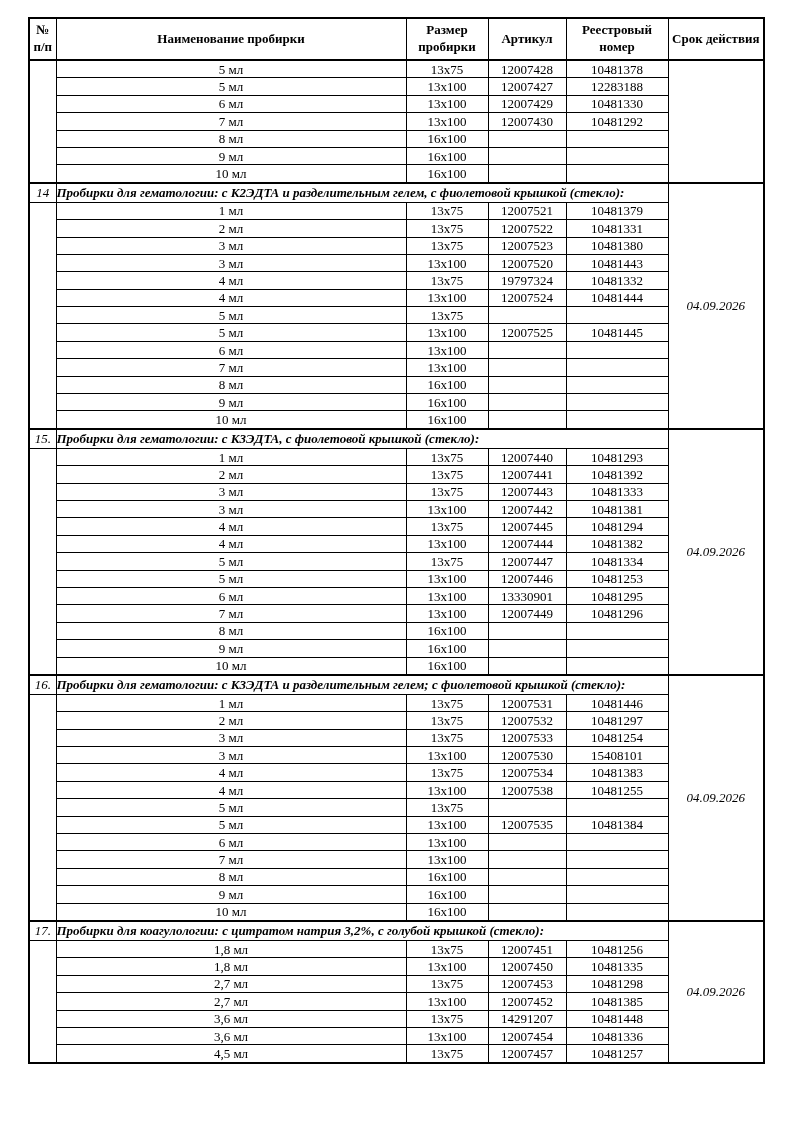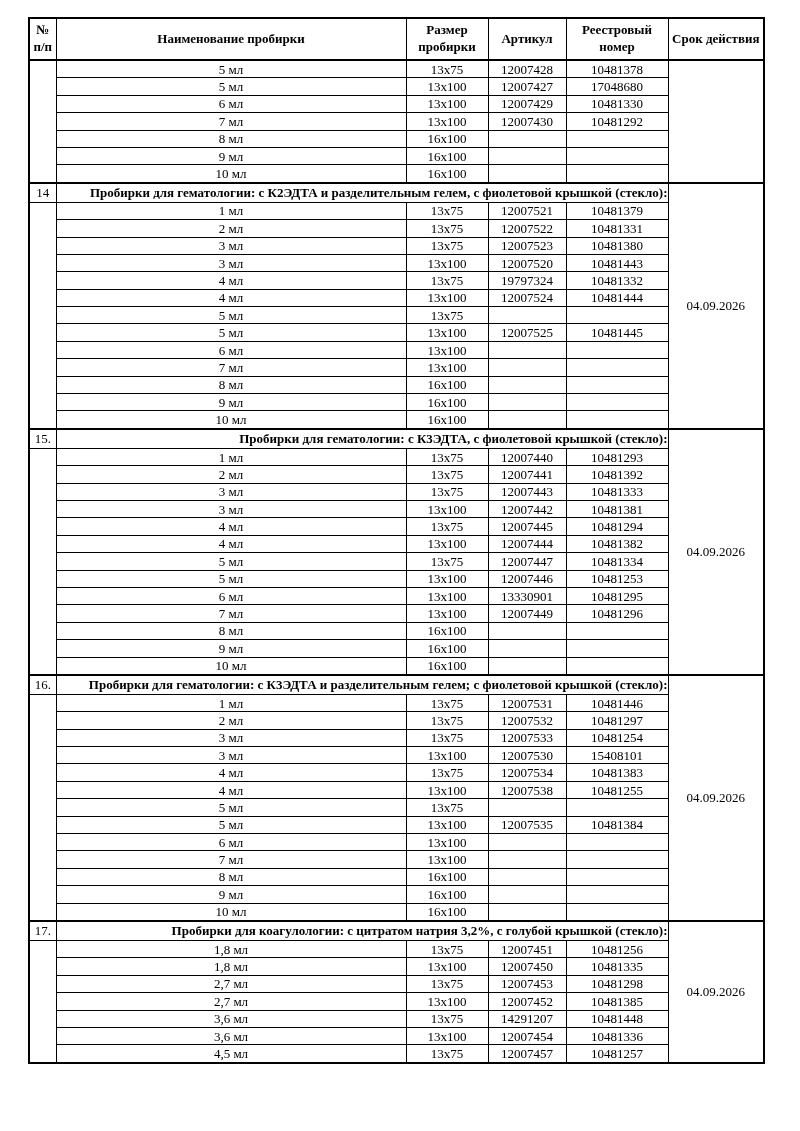--- a/index.html
+++ b/index.html
@@ -37,24 +37,24 @@
   table.registry thead th {
     font-weight: bold;
     text-align: center;
     height: 40px;
     line-height: 1.3;
     border-bottom: 2px solid #000000;
     padding: 0 1px;
   }
   tr.section-start td { border-top: 2px solid #000000; }
   .data-row td { height: 16.4px; line-height: 15px; }
-  .title-row td { height: 18px; line-height: 17px; }
+  .title-row td { height: 18px; line-height: 17px; font-style: italic; }
   .c-name  { text-align: center; padding-left: 4px; }
   .c-size, .c-article, .c-reg, .c-num, .c-validity { text-align: center; }
-  .c-title { font-weight: bold; text-align: right; padding: 1px 2px; }
+  .c-title { font-weight: bold; text-align: left; padding: 1px 2px; }
   .c-validity { font-size: 13px; }
 </style>
 </head>
 <body>
 
 <div class="page">
   <table class="registry">
     <colgroup>
       <col style="width:27px">
       <col style="width:350px">
@@ -79,21 +79,21 @@
           <td class="c-name">5 мл</td>
           <td class="c-size">13x75</td>
           <td class="c-article">12007428</td>
           <td class="c-reg">10481378</td>
           <td class="c-validity" rowspan="7"></td>
         </tr>
         <tr class="data-row">
           <td class="c-name">5 мл</td>
           <td class="c-size">13x100</td>
           <td class="c-article">12007427</td>
-          <td class="c-reg">17048680</td>
+          <td class="c-reg">12283188</td>
         </tr>
         <tr class="data-row">
           <td class="c-name">6 мл</td>
           <td class="c-size">13x100</td>
           <td class="c-article">12007429</td>
           <td class="c-reg">10481330</td>
         </tr>
         <tr class="data-row">
           <td class="c-name">7 мл</td>
           <td class="c-size">13x100</td>

